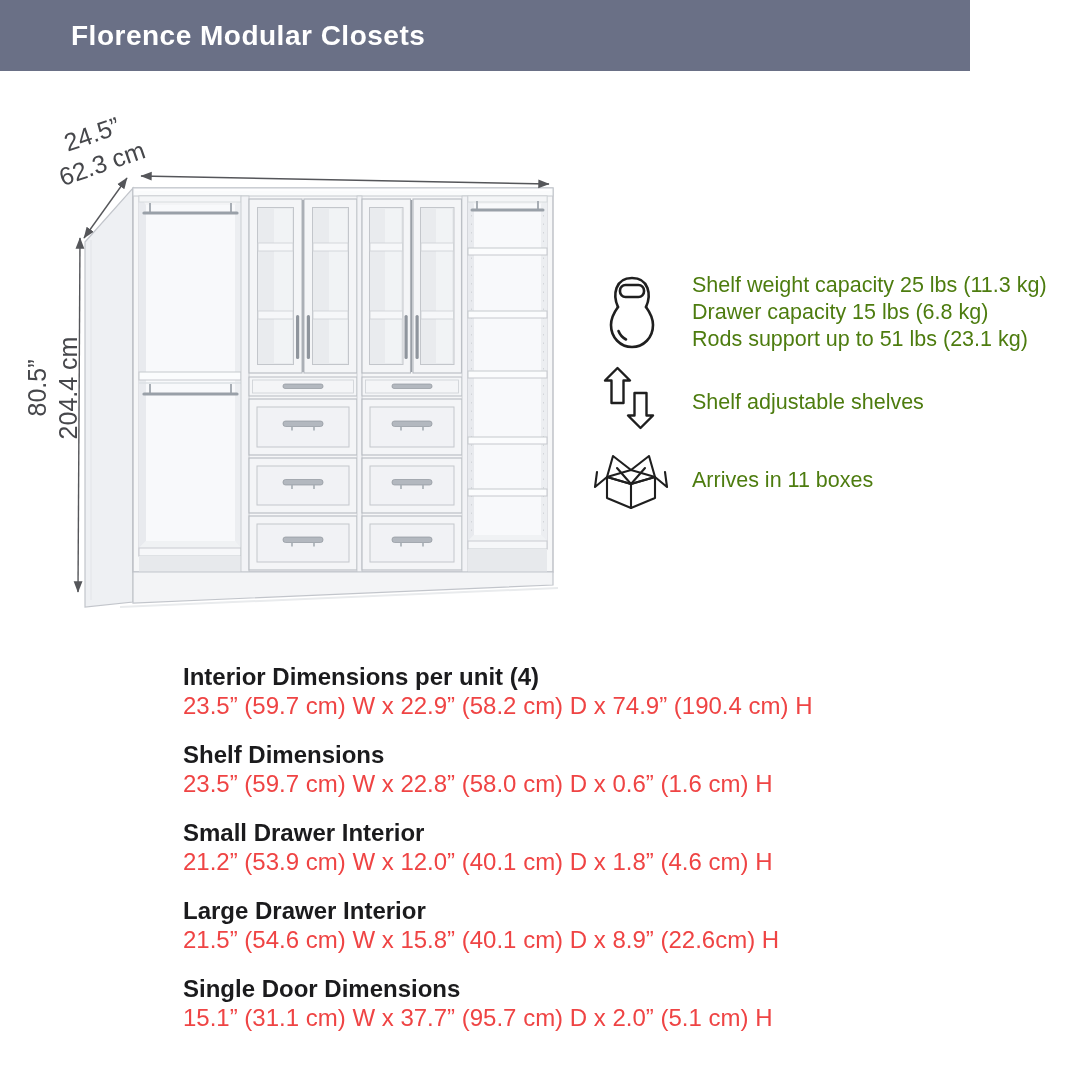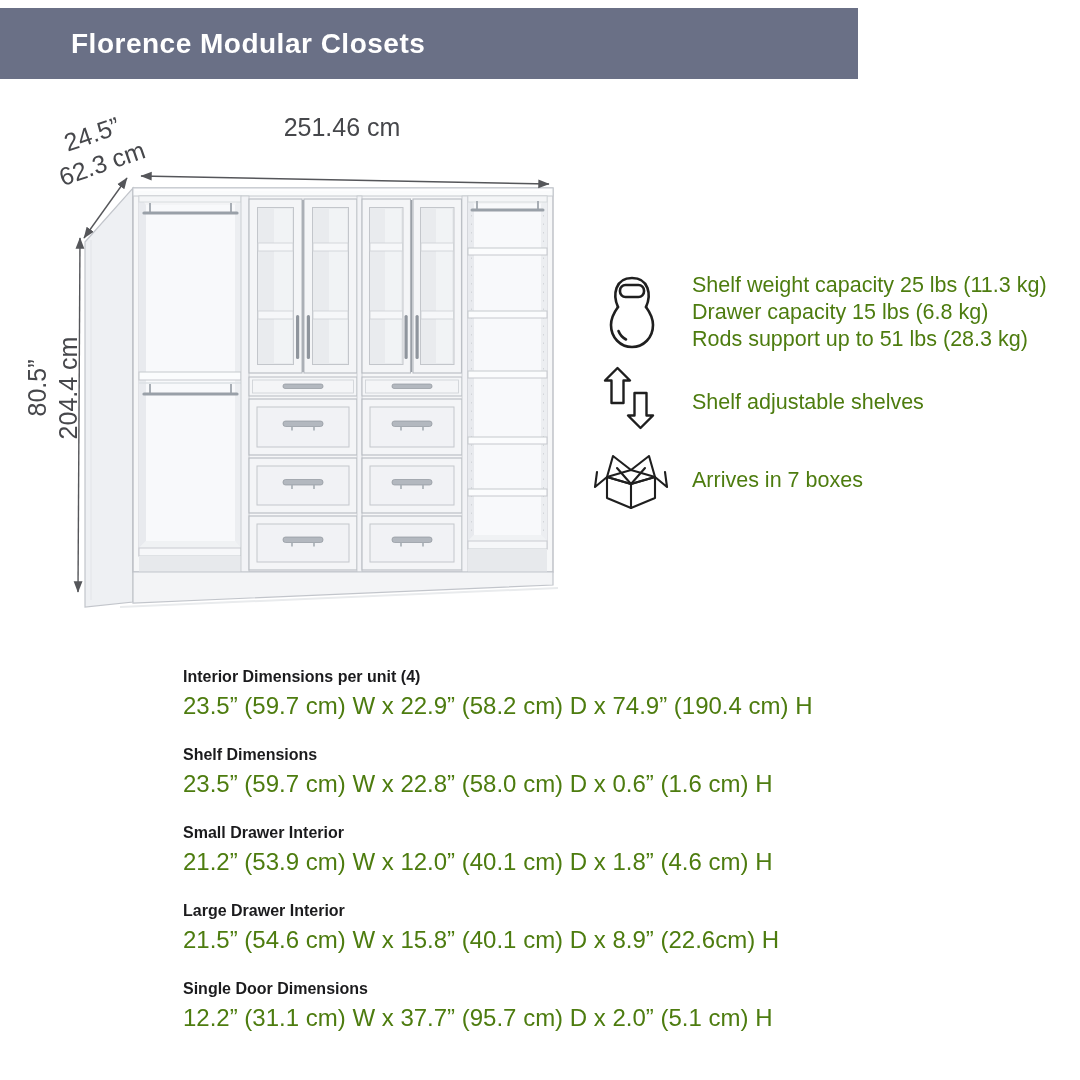--- a/index.html
+++ b/index.html
@@ -4,22 +4,22 @@
 <style>
   html,body{margin:0;padding:0;}
   body{
     width:1080px;height:1080px;position:relative;overflow:hidden;
     background:#ffffff;
     font-family:"Liberation Sans", sans-serif;
     color:#1b1b1d;
   }
   
   .header{
-    position:absolute;left:0;top:0;width:858px;height:71px;
-    background:#6a7086;display:flex;align-items:center;margin-top:8px;
+    position:absolute;left:0;top:0;width:970px;height:71px;
+    background:#6a7086;display:flex;align-items:center;
   }
   .header h1{
     margin:0 0 0 71px;font-size:28px;font-weight:bold;color:#ffffff;
     letter-spacing:0.5px;
   }
   
   .diagram-svg{position:absolute;left:0;top:0;width:1080px;height:1080px;}
   .dim-label{
     position:absolute;font-size:25px;line-height:31px;color:#46474b;
     text-align:center;white-space:nowrap;
@@ -33,22 +33,22 @@
   .feature-text{
     position:absolute;left:692px;font-size:21.5px;line-height:27.2px;
     color:#4d7c0f;white-space:nowrap;
   }
   .ft-1{top:272px;}
   .ft-2{top:389px;}
   .ft-3{top:467px;}
   
   .specs{position:absolute;left:183px;top:662px;}
   .spec-item{margin:0 0 20px 0;}
-  .spec-heading{font-size:16px;line-height:29px;font-weight:bold;color:#1b1b1d;white-space:nowrap;}
-  .spec-value{font-size:24px;line-height:29px;color:#4d7c0f;white-space:nowrap;}
+  .spec-heading{font-size:24px;line-height:29px;font-weight:bold;color:#1b1b1d;white-space:nowrap;}
+  .spec-value{font-size:24px;line-height:29px;color:#ef4444;white-space:nowrap;}
 </style>
 </head>
 <body>
 
 <div class="header">
   <h1>Florence Modular Closets</h1>
 </div>
 
 <svg class="diagram-svg" viewBox="0 0 1080 1080" xmlns="http://www.w3.org/2000/svg" aria-hidden="true">
   <defs>
@@ -180,21 +180,20 @@
   </g>
 
   <g stroke="#55565a" stroke-width="1.4" fill="none">
     <line x1="141" y1="176" x2="549" y2="184" marker-start="url(#arr)" marker-end="url(#arr)"></line>
     <line x1="84" y1="238" x2="127" y2="178" marker-start="url(#arr)" marker-end="url(#arr)"></line>
     <line x1="80" y1="238" x2="78" y2="592" marker-start="url(#arr)" marker-end="url(#arr)"></line>
   </g>
 </svg>
 
 <div class="dim-label dim-width">
-  <div>251.46 cm</div>
 </div>
 <div class="dim-label dim-depth">
   <div>24.5”</div>
   <div>62.3 cm</div>
 </div>
 <div class="dim-label dim-height">
   <div>80.5”</div>
   <div>204.4 cm</div>
 </div>
 
@@ -202,21 +201,21 @@
   <g stroke="#1f1f1f" stroke-width="2.6" fill="none" stroke-linecap="round" stroke-linejoin="round">
     <path d="M11,33 C5.5,21 8,4 25,4 C42,4 44.5,21 39,33"></path>
     <path d="M11,33 C7,38.5 4,44.5 4,51 C4,63.7 13.4,73 25,73 C36.6,73 46,63.7 46,51 C46,44.5 43,38.5 39,33"></path>
     <rect x="13" y="11" width="24" height="12" rx="5.5"></rect>
     <path d="M11.5,57 a16,16 0 0 0 7.5,8.5"></path>
   </g>
 </svg>
 <div class="feature-text ft-1">
   <div>Shelf weight capacity 25 lbs (11.3 kg)</div>
   <div>Drawer capacity 15 lbs (6.8 kg)</div>
-  <div>Rods support up to 51 lbs (28.3 kg)</div>
+  <div>Rods support up to 51 lbs (23.1 kg)</div>
 </div>
 
 <svg class="feature-icon" style="left:601px;top:366px" width="56" height="64" viewBox="0 0 56 64" xmlns="http://www.w3.org/2000/svg">
   <g stroke="#1f1f1f" stroke-width="2.4" fill="none" stroke-linecap="round" stroke-linejoin="round">
     <path d="M16.5,2 L29,14.5 L22.5,14.5 L22.5,37 L10.5,37 L10.5,14.5 L4,14.5 Z"></path>
     <path d="M39.5,62 L27,49.5 L33.5,49.5 L33.5,27 L45.5,27 L45.5,49.5 L52,49.5 Z"></path>
   </g>
 </svg>
 <div class="feature-text ft-2">
   <div>Shelf adjustable shelves</div>
@@ -229,21 +228,21 @@
     <path d="M38,38 L38,62"></path>
     <path d="M14,31 L20,10 L38,24"></path>
     <path d="M62,31 L56,10 L38,24"></path>
     <path d="M14,31 L2,41 L4,26"></path>
     <path d="M62,31 L74,41 L72,26"></path>
     <path d="M14,31 L38,38 L52,22"></path>
     <path d="M62,31 L38,38 L24,22"></path>
   </g>
 </svg>
 <div class="feature-text ft-3">
-  <div>Arrives in 7 boxes</div>
+  <div>Arrives in 11 boxes</div>
 </div>
 
 <div class="specs">
   <div class="spec-item">
     <div class="spec-heading">Interior Dimensions per unit (4)</div>
     <div class="spec-value">23.5” (59.7 cm) W x 22.9” (58.2 cm) D x 74.9” (190.4 cm) H</div>
   </div>
   <div class="spec-item">
     <div class="spec-heading">Shelf Dimensions</div>
     <div class="spec-value">23.5” (59.7 cm) W x 22.8” (58.0 cm) D x 0.6” (1.6 cm) H</div>
@@ -251,15 +250,15 @@
   <div class="spec-item">
     <div class="spec-heading">Small Drawer Interior</div>
     <div class="spec-value">21.2” (53.9 cm) W x 12.0” (40.1 cm) D x 1.8” (4.6 cm) H</div>
   </div>
   <div class="spec-item">
     <div class="spec-heading">Large Drawer Interior</div>
     <div class="spec-value">21.5” (54.6 cm) W x 15.8” (40.1 cm) D x 8.9” (22.6cm) H</div>
   </div>
   <div class="spec-item">
     <div class="spec-heading">Single Door Dimensions</div>
-    <div class="spec-value">12.2” (31.1 cm) W x 37.7” (95.7 cm) D x 2.0” (5.1 cm) H</div>
+    <div class="spec-value">15.1” (31.1 cm) W x 37.7” (95.7 cm) D x 2.0” (5.1 cm) H</div>
   </div>
 </div>
 
 </body></html>

